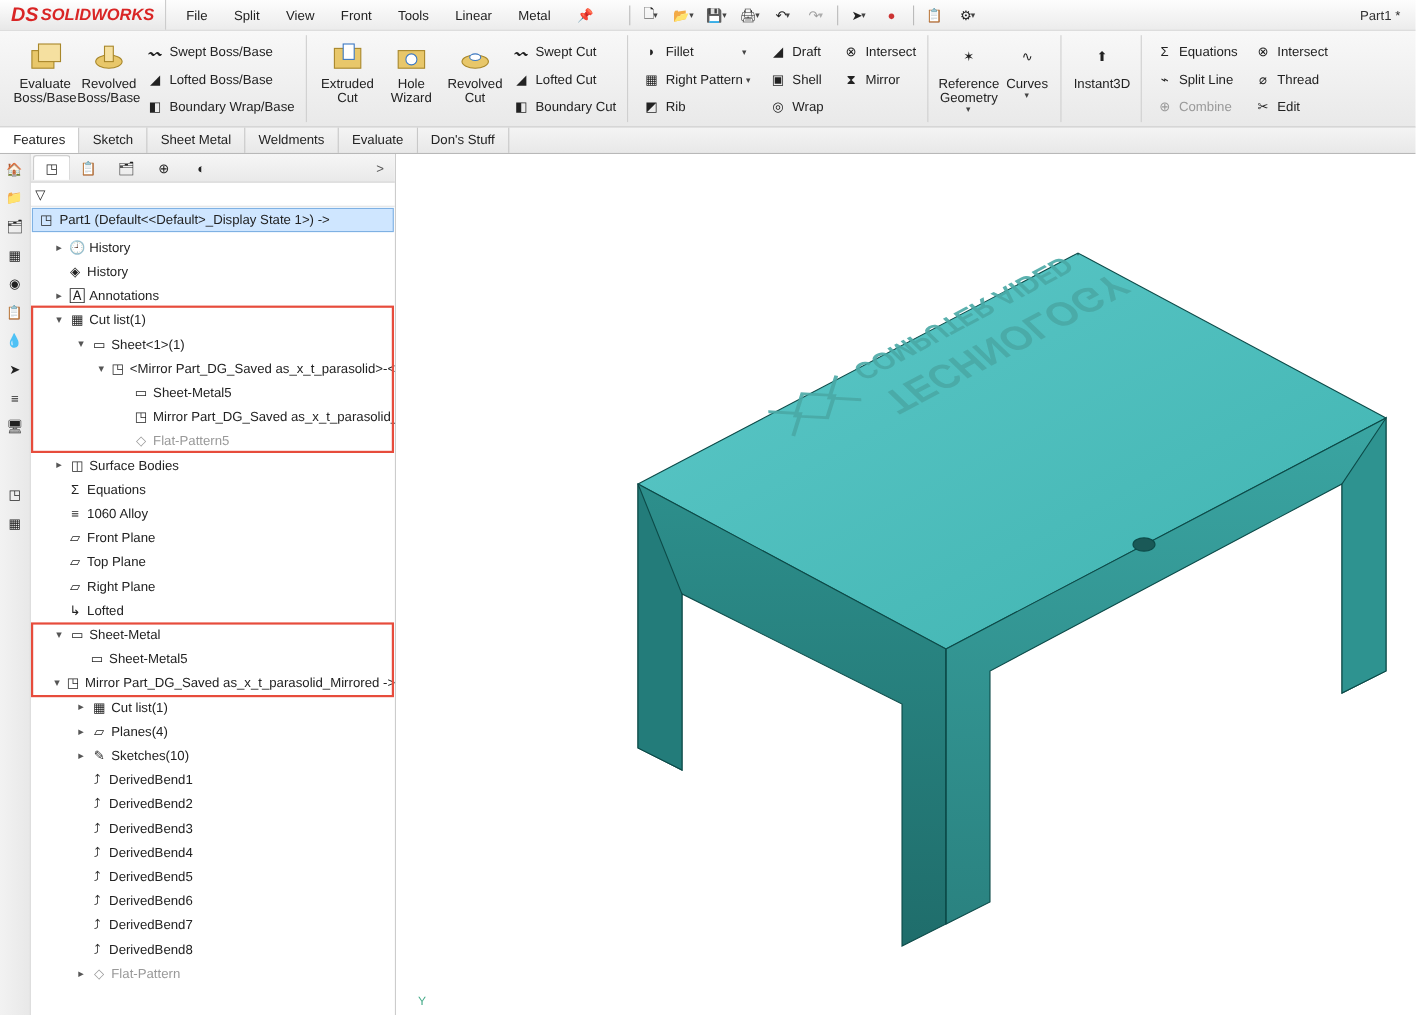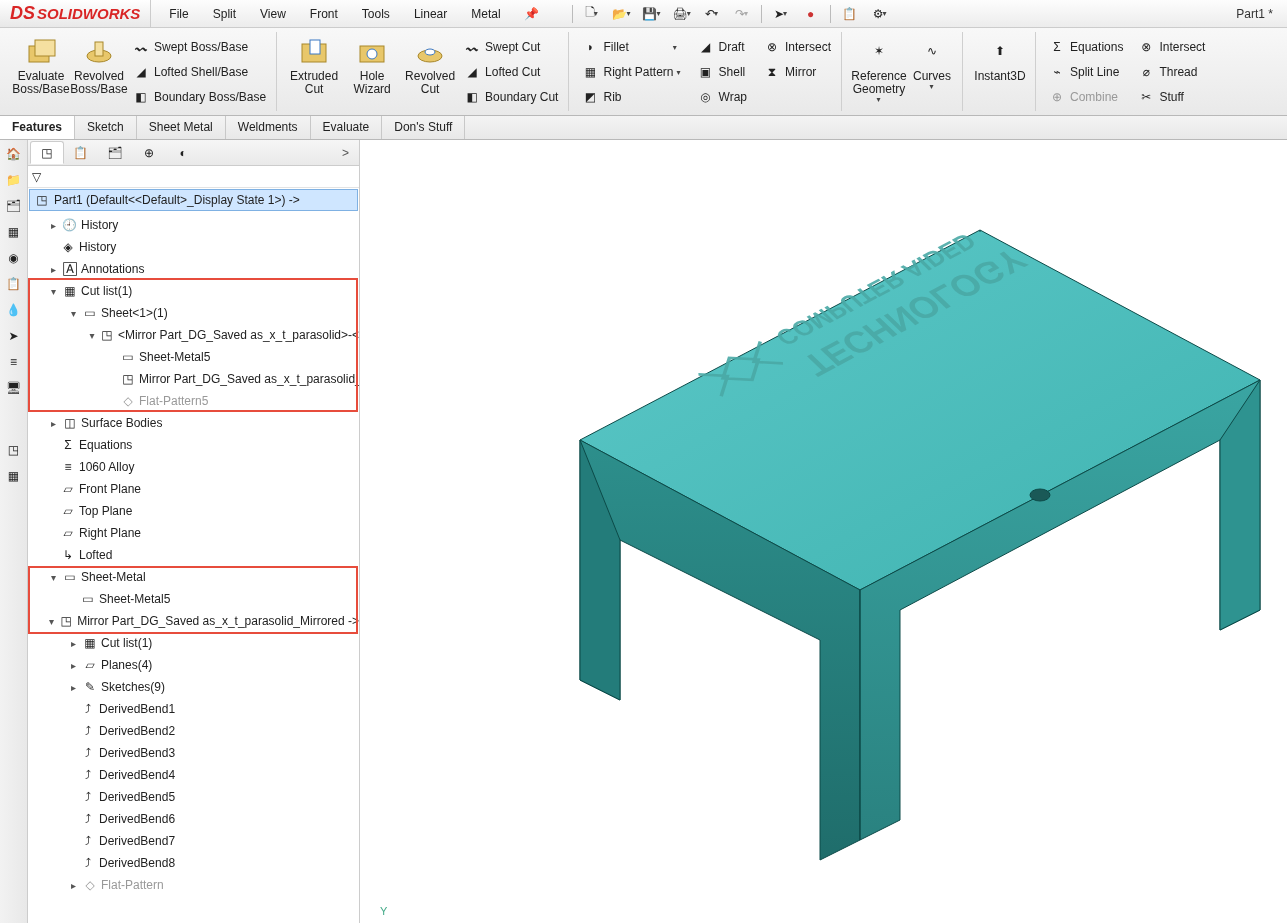--- a/index.html
+++ b/index.html
@@ -20,21 +20,21 @@
   .rgroup:last-child{border-right:none;}
   .bigbtn{display:flex;flex-direction:column;align-items:center;justify-content:flex-start;width:58px;padding:2px 2px;text-align:center;line-height:1.1;cursor:default;}
   .bigbtn .ic{width:32px;height:32px;margin-bottom:2px;display:flex;align-items:center;justify-content:center;}
   .smallcol{display:flex;flex-direction:column;gap:3px;padding-top:2px;}
   .smallbtn{display:flex;align-items:center;gap:4px;padding:2px 4px;cursor:default;white-space:nowrap;}
   .smallbtn .ic{width:18px;height:18px;display:flex;align-items:center;justify-content:center;}
   .dis{color:#999;}
   
   .tabs{height:24px;background:linear-gradient(#f4f4f4,#e8e8e8);border-bottom:1px solid #b8b8b8;display:flex;}
   .tab{padding:4px 12px;border-right:1px solid #c8c8c8;cursor:default;}
-  .tab.active{background:#fff;font-weight:bold;text-align:right;}
+  .tab.active{background:#fff;font-weight:normal;text-align:right;}
   
   .hud{position:absolute;right:2px;top:142px;height:24px;display:flex;gap:1px;align-items:center;background:rgba(250,250,250,.4);}
   .hud .h{width:22px;height:22px;display:flex;align-items:center;justify-content:center;border-radius:2px;}
   .hud .h.active{background:#cfe6ff;border:1px solid #6fa8e0;}
   
   .body{display:flex;height:calc(923px - 28px - 88px - 24px);}
   .sidestrip{width:28px;background:linear-gradient(90deg,#f2f2f2,#e8e8e8);border-right:1px solid #ccc;display:flex;flex-direction:column;align-items:center;padding-top:4px;gap:6px;}
   .sidestrip .s{width:20px;height:20px;display:flex;align-items:center;justify-content:center;border-radius:2px;}
   
   .treepanel{width:332px;background:#fff;border-right:1px solid #ccc;display:flex;flex-direction:column;overflow:hidden;}
@@ -112,25 +112,25 @@
         </div>
       <span>Revolved Boss/Base</span>
     </div>
     <div class="smallcol">
       <div class="smallbtn">
           <span class="ic">〰</span>
           <span>Swept Boss/Base</span>
         </div>
       <div class="smallbtn">
           <span class="ic">◢</span>
-          <span>Lofted Shell/Base</span>
+          <span>Lofted Boss/Base</span>
         </div>
       <div class="smallbtn">
           <span class="ic">◧</span>
-          <span>Boundary Boss/Base</span>
+          <span>Boundary Wrap/Base</span>
         </div>
     </div>
   </div>
   <div class="rgroup">
     <div class="bigbtn">
       <div class="ic">
           <svg width="32" height="32">
             <rect x="4" y="8" width="24" height="18" fill="#e8c76a" stroke="#a8872a"></rect>
             <rect x="12" y="4" width="10" height="14" fill="#fff" stroke="#3b78c4"></rect>
           </svg>
@@ -249,21 +249,21 @@
       <div class="smallbtn">
           <span class="ic">⊗</span>
           <span>Intersect</span>
         </div>
       <div class="smallbtn">
           <span class="ic">⌀</span>
           <span>Thread</span>
         </div>
       <div class="smallbtn">
           <span class="ic">✂</span>
-          <span>Stuff</span>
+          <span>Edit</span>
         </div>
     </div>
   </div>
 </div>
 
 <div class="tabs">
   <div class="tab active">Features</div>
   <div class="tab">Sketch</div>
   <div class="tab">Sheet Metal</div>
   <div class="tab">Weldments</div>
@@ -419,21 +419,21 @@
           <span>Cut list(1)</span>
         </div>
       <div class="trow" style="padding-left:40px;">
           <span class="tw">▸</span>
           <span class="ticon">▱</span>
           <span>Planes(4)</span>
         </div>
       <div class="trow" style="padding-left:40px;">
           <span class="tw">▸</span>
           <span class="ticon">✎</span>
-          <span>Sketches(9)</span>
+          <span>Sketches(10)</span>
         </div>
       <div class="trow" style="padding-left:52px;">
           <span class="ticon">⤴</span>
           <span>DerivedBend1</span>
         </div>
       <div class="trow" style="padding-left:52px;">
           <span class="ticon">⤴</span>
           <span>DerivedBend2</span>
         </div>
       <div class="trow" style="padding-left:52px;">

